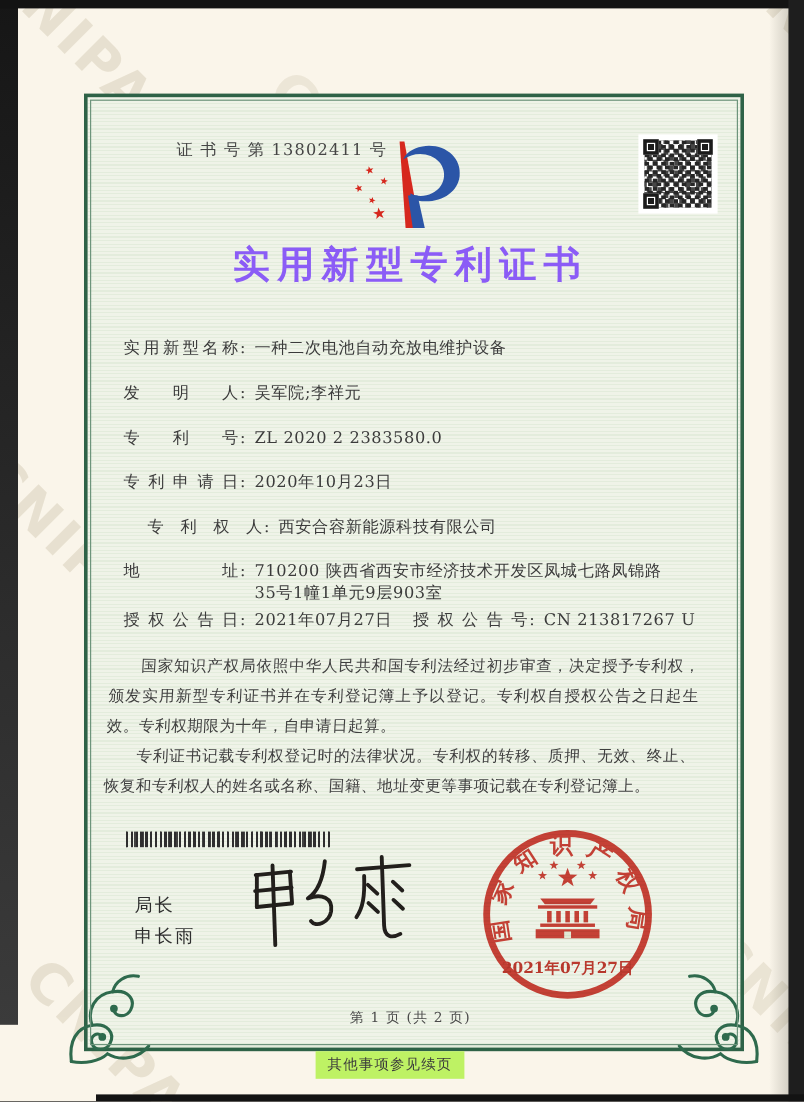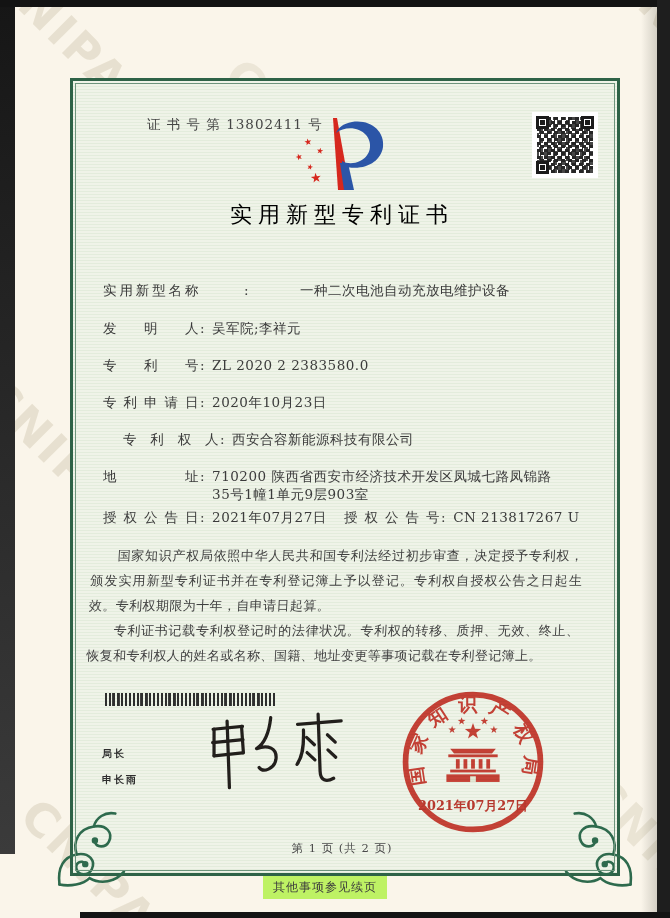--- a/index.html
+++ b/index.html
@@ -19,45 +19,45 @@
             background:repeating-linear-gradient(180deg,#eff3e8 0 2px,#e3ecdc 2px 3px);}
   .frame-bg::after{content:"";position:absolute;inset:2px;border:1px solid #6d947c;}
   .ornament{position:absolute;width:86px;height:86px;}
   .orn-left{left:-20px;bottom:-18px;}
   .orn-right{right:-20px;bottom:-18px;transform:scaleX(-1);}
   
   .frame-content{position:absolute;left:70px;top:78px;width:544px;height:792px;color:#3a3a3a;}
   .cert-no{position:absolute;left:33px;top:38px;font-size:13.5px;letter-spacing:1px;color:#454545;margin-left:44px;}
   .logo{position:absolute;left:210px;top:28px;}
   .title{position:absolute;left:0;top:122px;width:100%;text-align:center;
-         font-size:22px;font-weight:400;letter-spacing:6px;color:#000000;}
+         font-size:31px;font-weight:700;letter-spacing:6px;color:#8b5cf6;}
   .qr{position:absolute;left:462px;top:34px;width:58px;height:58px;background:#fff;padding:4px;}
   .qr-pattern{position:absolute;inset:5px;
       background:repeating-conic-gradient(#262626 0 25%,transparent 0 50%) 0 0/7px 7px,
                  repeating-conic-gradient(transparent 0 25%,rgba(38,38,38,.85) 0 50%) 2px 3px/9px 9px;}
   .finder{position:absolute;width:13px;height:13px;border:3px solid #1b1b1b;background:#fff;box-sizing:border-box;}
   .finder::after{content:"";position:absolute;inset:1px;background:#1b1b1b;}
   .f-tl{left:4px;top:4px;} .f-tr{right:4px;top:4px;} .f-bl{left:4px;bottom:4px;}
   
   .row{position:absolute;left:33px;display:flex;align-items:flex-start;
        font-size:13.5px;color:#3b3b3b;letter-spacing:.5px;line-height:18px;}
   .lbl{width:96px;flex:none;text-align:justify;text-align-last:justify;}
   .colon{margin:0 7px 0 1px;flex:none;}
-  .r1{top:203px;gap:44px;} .r2{top:241px;} .r3{top:278px;} .r4{top:315px;}
+  .r1{top:203px;} .r2{top:241px;} .r3{top:278px;} .r4{top:315px;}
   .r5{top:352px;margin-left:20px;} .r6{top:389px;} .r7{top:430px;}
   .addr-val{width:356px;}
   .grant-v1{width:132px;flex:none;}
   .legal{position:absolute;left:19px;top:465px;width:492px;font-size:13px;line-height:25px;
          color:#3f3f3f;text-align:justify;letter-spacing:.4px;transform:skewX(-3deg);}
   .legal p{margin:0;text-indent:2em;}
   .barcode{position:absolute;left:35px;top:615px;width:170px;height:13px;
       background:repeating-linear-gradient(90deg,#2e2e2e 0 2px,transparent 2px 4px),
                  repeating-linear-gradient(90deg,rgba(46,46,46,.9) 0 1px,transparent 1px 7px);}
-  .signer{position:absolute;left:32px;top:663px;font-family:"DejaVu Sans","Liberation Sans",sans-serif;
-          font-size:10px;font-weight:700;color:#2e2e2e;letter-spacing:2px;line-height:26px;}
+  .signer{position:absolute;left:42px;top:663px;font-family:"DejaVu Sans","Liberation Sans",sans-serif;
+          font-size:15px;font-weight:400;color:#2e2e2e;letter-spacing:2px;line-height:26px;}
   .signature{position:absolute;left:128px;top:628px;transform:rotate(-2deg);}
   .seal{position:absolute;left:327px;top:608px;mix-blend-mode:multiply;opacity:.92;}
   .page-info{position:absolute;left:0;top:763px;width:100%;text-align:center;
              font-size:11.5px;color:#4a4a4a;letter-spacing:1px;}
   
   .note-box{position:absolute;left:263px;top:876px;background:#bef264;padding:3px 10px;
             font-size:12px;color:#3c3c3c;letter-spacing:1px;}
   
   .bar{position:absolute;background:#131313;}
   .bar-top{left:0;top:0;width:670px;height:7px;}

